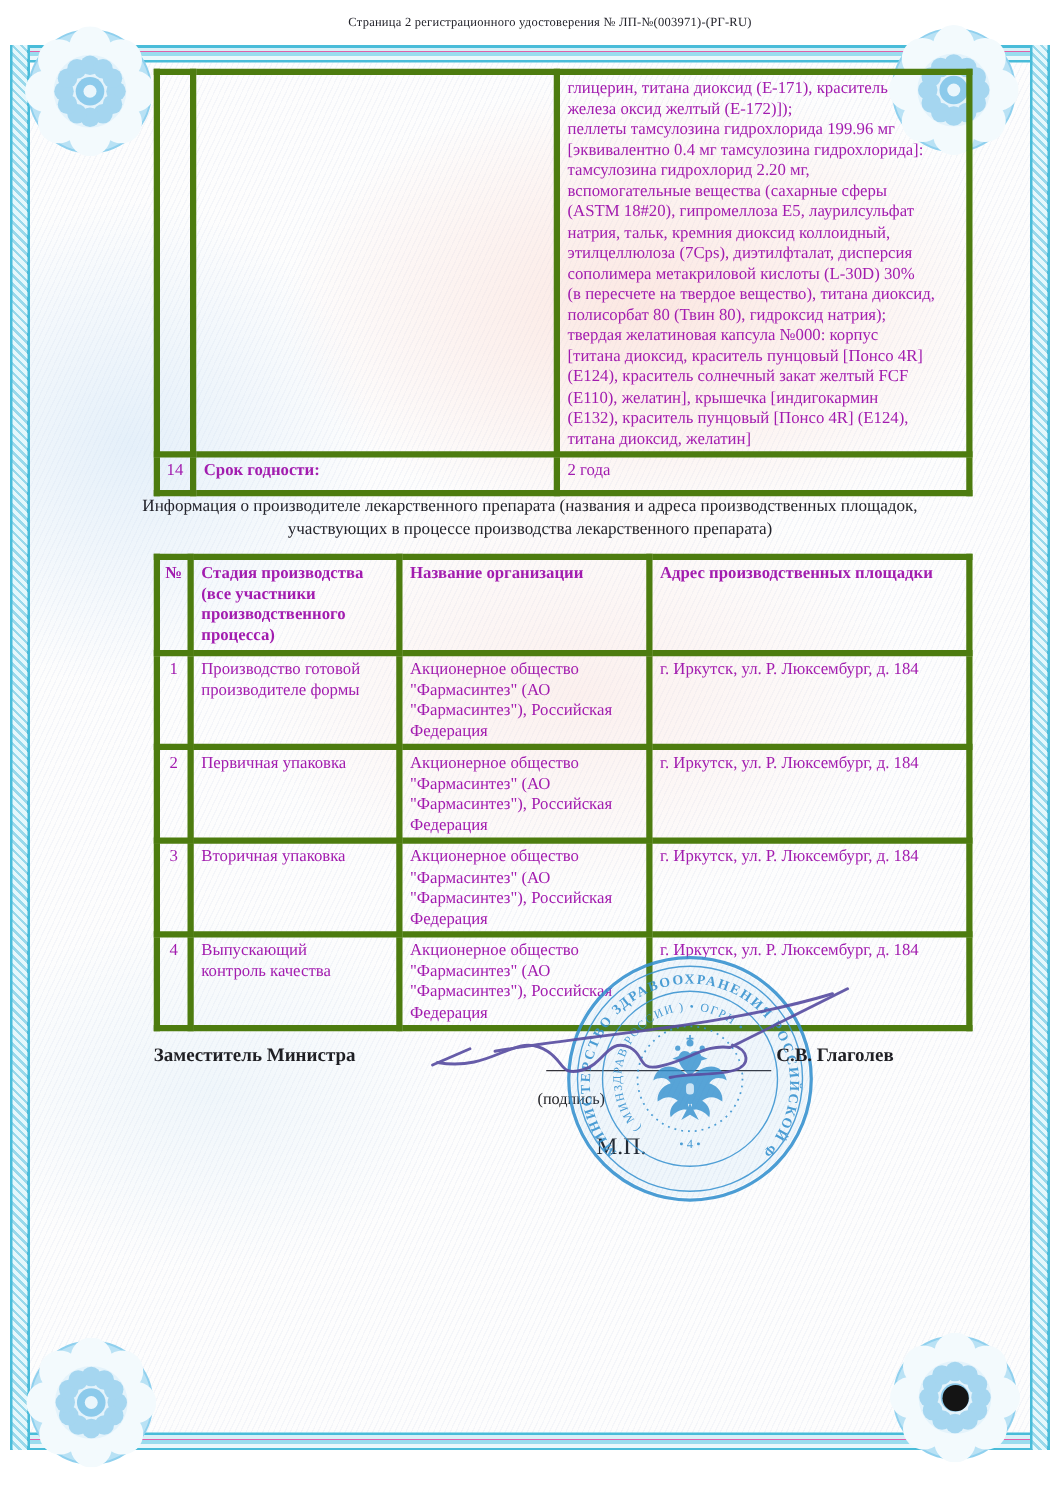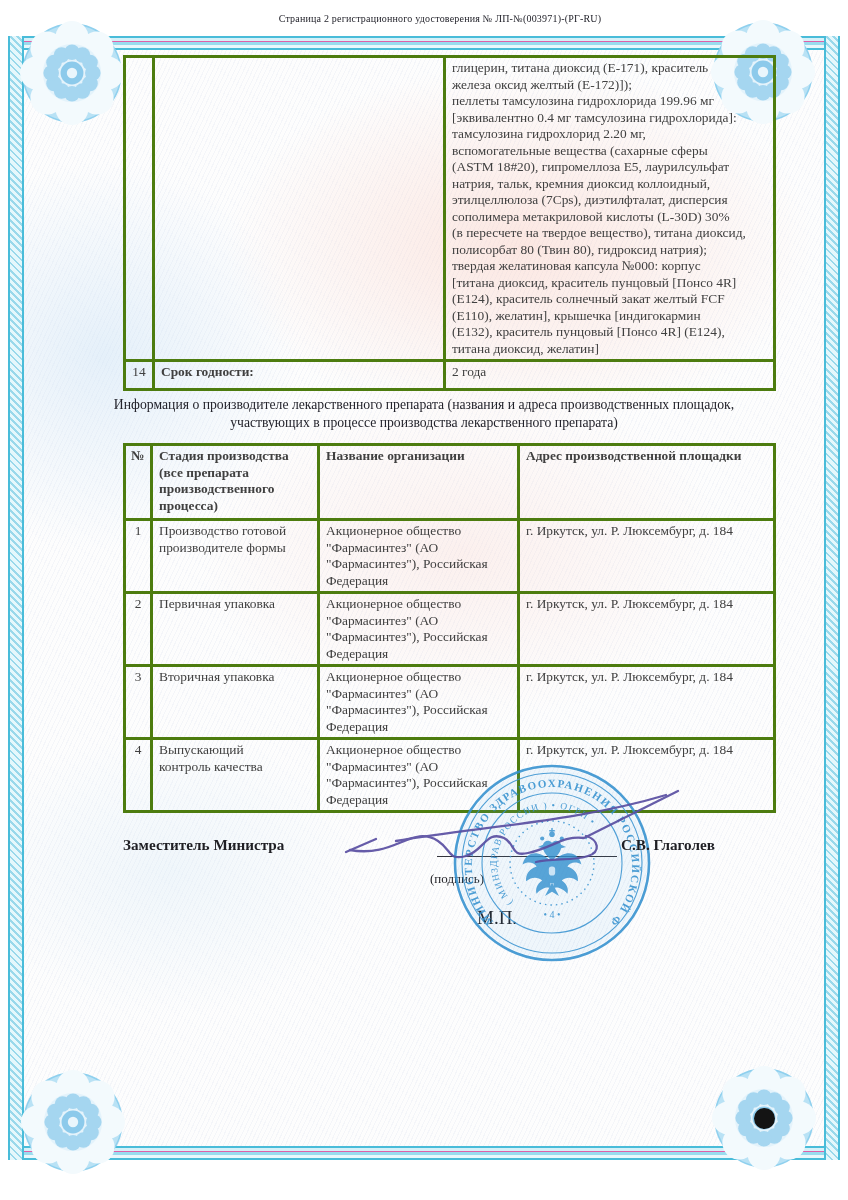--- a/index.html
+++ b/index.html
@@ -40,23 +40,23 @@
   .rosette{width:104px;height:104px;}
   .punch-hole{left:754px;top:1108px;width:21px;height:21px;border-radius:50%;
       background:var(--dot-black,#141414);z-index:8;}
 
   
   .doc-header{left:0;top:13px;width:848px;text-align:center;
       font-size:10px;letter-spacing:.2px;color:#23232b;margin-left:16px;}
 
   
   table{border-collapse:collapse;table-layout:fixed;}
-  td,th{border:3px solid #4d7c0f;vertical-align:top;
+  td,th{border:5px solid #4d7c0f;vertical-align:top;
       font-size:13.4px;line-height:16.5px;padding:2px 6px;
-      font-family:"Liberation Serif","DejaVu Serif",serif;color:#404040;}
+      font-family:"Liberation Serif","DejaVu Serif",serif;color:#a21caf;}
   .pre{white-space:pre-line;}
   .tbl-ingredients{left:123px;top:55px;width:650px;}
   .tbl-ingredients col.c1{width:29px;} .tbl-ingredients col.c2{width:291px;}
   .tbl-ingredients col.c3{width:330px;}
   .row-big td{height:297px;}
   .row-14 td{height:22px;margin-top:28px;}
   .cell-num{text-align:center;padding:2px 2px;}
   .cell-label{font-weight:700;}
   .cell-center{}
 
@@ -187,25 +187,25 @@
   <colgroup>
       <col class="c1">
       <col class="c2">
       <col class="c3">
       <col class="c4">
     </colgroup>
   <tbody>
       <tr class="hdr">
     <th class="h-num">№</th>
     <th class="pre">Стадия производства
-(все препарата
+(все участники
 производственного
 процесса)</th>
     <th>Название организации</th>
-    <th>Адрес производственной площадки</th>
+    <th>Адрес производственных площадки</th>
   </tr>
   <tr>
     <td class="cell-num">1</td>
     <td class="pre">Производство готовой
 производителе формы</td>
     <td class="pre">Акционерное общество
 "Фармасинтез" (АО
 "Фармасинтез"), Российская
 Федерация</td>
     <td>г. Иркутск, ул. Р. Люксембург, д. 184</td>

